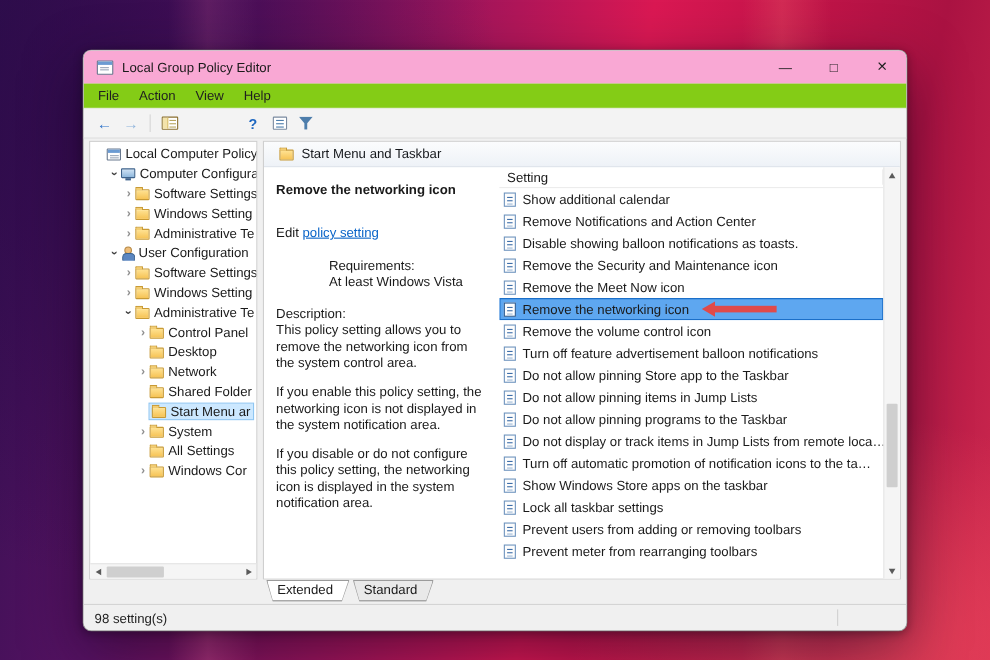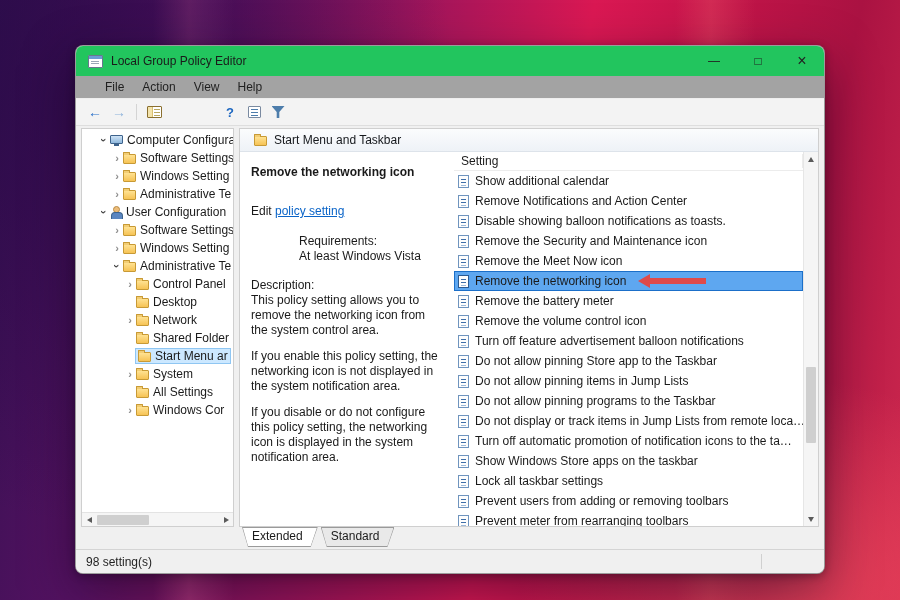--- a/index.html
+++ b/index.html
@@ -17,26 +17,26 @@
   }
 
   
   .window{
     position:absolute; left:75px; top:45px; width:750px; height:529px;
     background:#f0f0f0; border-radius:8px; display:flex; flex-direction:column;
     border:1px solid rgba(0,0,0,.35);
     box-shadow:0 18px 50px rgba(20,0,30,.5), 0 2px 8px rgba(0,0,0,.3);
     overflow:hidden;
   }
-  .titlebar{height:30px; background:#22c55e; display:flex; align-items:center; padding-left:12px; flex:0 0 auto;}
+  .titlebar{height:30px; background:#f9a8d4; display:flex; align-items:center; padding-left:12px; flex:0 0 auto;}
   .app-title{font-size:12px; color:#1a1a1a; margin-left:8px; flex:1;}
   .win-controls{display:flex; height:30px;}
   .wbtn{width:44px; height:30px; display:flex; align-items:center; justify-content:center; font-size:12px; color:#222;}
   .wbtn.close{font-size:16px;}
-  .menubar{height:23px; background:#a3a3a3; border-bottom:1px solid #eee; display:flex; align-items:center; padding-left:20px; flex:0 0 auto;}
+  .menubar{height:23px; background:#84cc16; border-bottom:1px solid #eee; display:flex; align-items:center; padding-left:4px; flex:0 0 auto;}
   .menu-item{font-size:12px; color:#1f1f1f; padding:3px 9px;}
   .toolbar{height:27px; background:#f3f3f3; border-bottom:1px solid #dedede; display:flex; align-items:center; padding-left:8px; gap:2px; flex:0 0 auto;}
   .tbtn{width:22px; height:20px; display:flex; align-items:center; justify-content:center; border-radius:2px;}
   .tb-glyph{font-size:14px; font-weight:bold; line-height:1;}
   .g-back{color:#2b71c9;}
   .g-fwd{color:#8fb4dc;}
   .g-help{color:#1c66c0; font-size:13px;}
   .tsep{width:1px; height:16px; background:#d4d4d4; margin:0 4px;}
   .ti-console{width:15px; height:12px; border:1px solid #8a6f2f; background:#fff; position:relative; border-radius:1px;}
   .ti-console::before{content:""; position:absolute; left:0; top:0; bottom:0; width:4px; background:#f3e3ab; border-right:1px solid #d9c070;}
@@ -168,20 +168,25 @@
       <span class="tbtn">
           <span class="ti-filter"></span>
         </span>
     </div>
 
     <div class="main">
 
       <div class="tree-pane">
         <div class="tree-items">
 
+          <div class="titem lv0">
+            <span class="exp"></span>
+            <span class="ico ico-console"></span>
+            <span>Local Computer Policy</span>
+          </div>
           <div class="titem lv1">
             <span class="exp exp-e"></span>
             <span class="ico ico-computer"></span>
             <span>Computer Configura</span>
           </div>
           <div class="titem lv2">
             <span class="exp exp-c"></span>
             <span class="ico ico-folder"></span>
             <span>Software Settings</span>
           </div>
@@ -320,24 +325,20 @@
               <div class="lrow selected">
                 <span class="ico-policy"></span>
                 <span>Remove the networking icon</span>
                 <span class="red-arrow">
                     <span class="head"></span>
                     <span class="tail"></span>
                   </span>
               </div>
               <div class="lrow">
                   <span class="ico-policy"></span>
-                  <span>Remove the battery meter</span>
-                </div>
-              <div class="lrow">
-                  <span class="ico-policy"></span>
                   <span>Remove the volume control icon</span>
                 </div>
               <div class="lrow">
                   <span class="ico-policy"></span>
                   <span>Turn off feature advertisement balloon notifications</span>
                 </div>
               <div class="lrow">
                   <span class="ico-policy"></span>
                   <span>Do not allow pinning Store app to the Taskbar</span>
                 </div>

